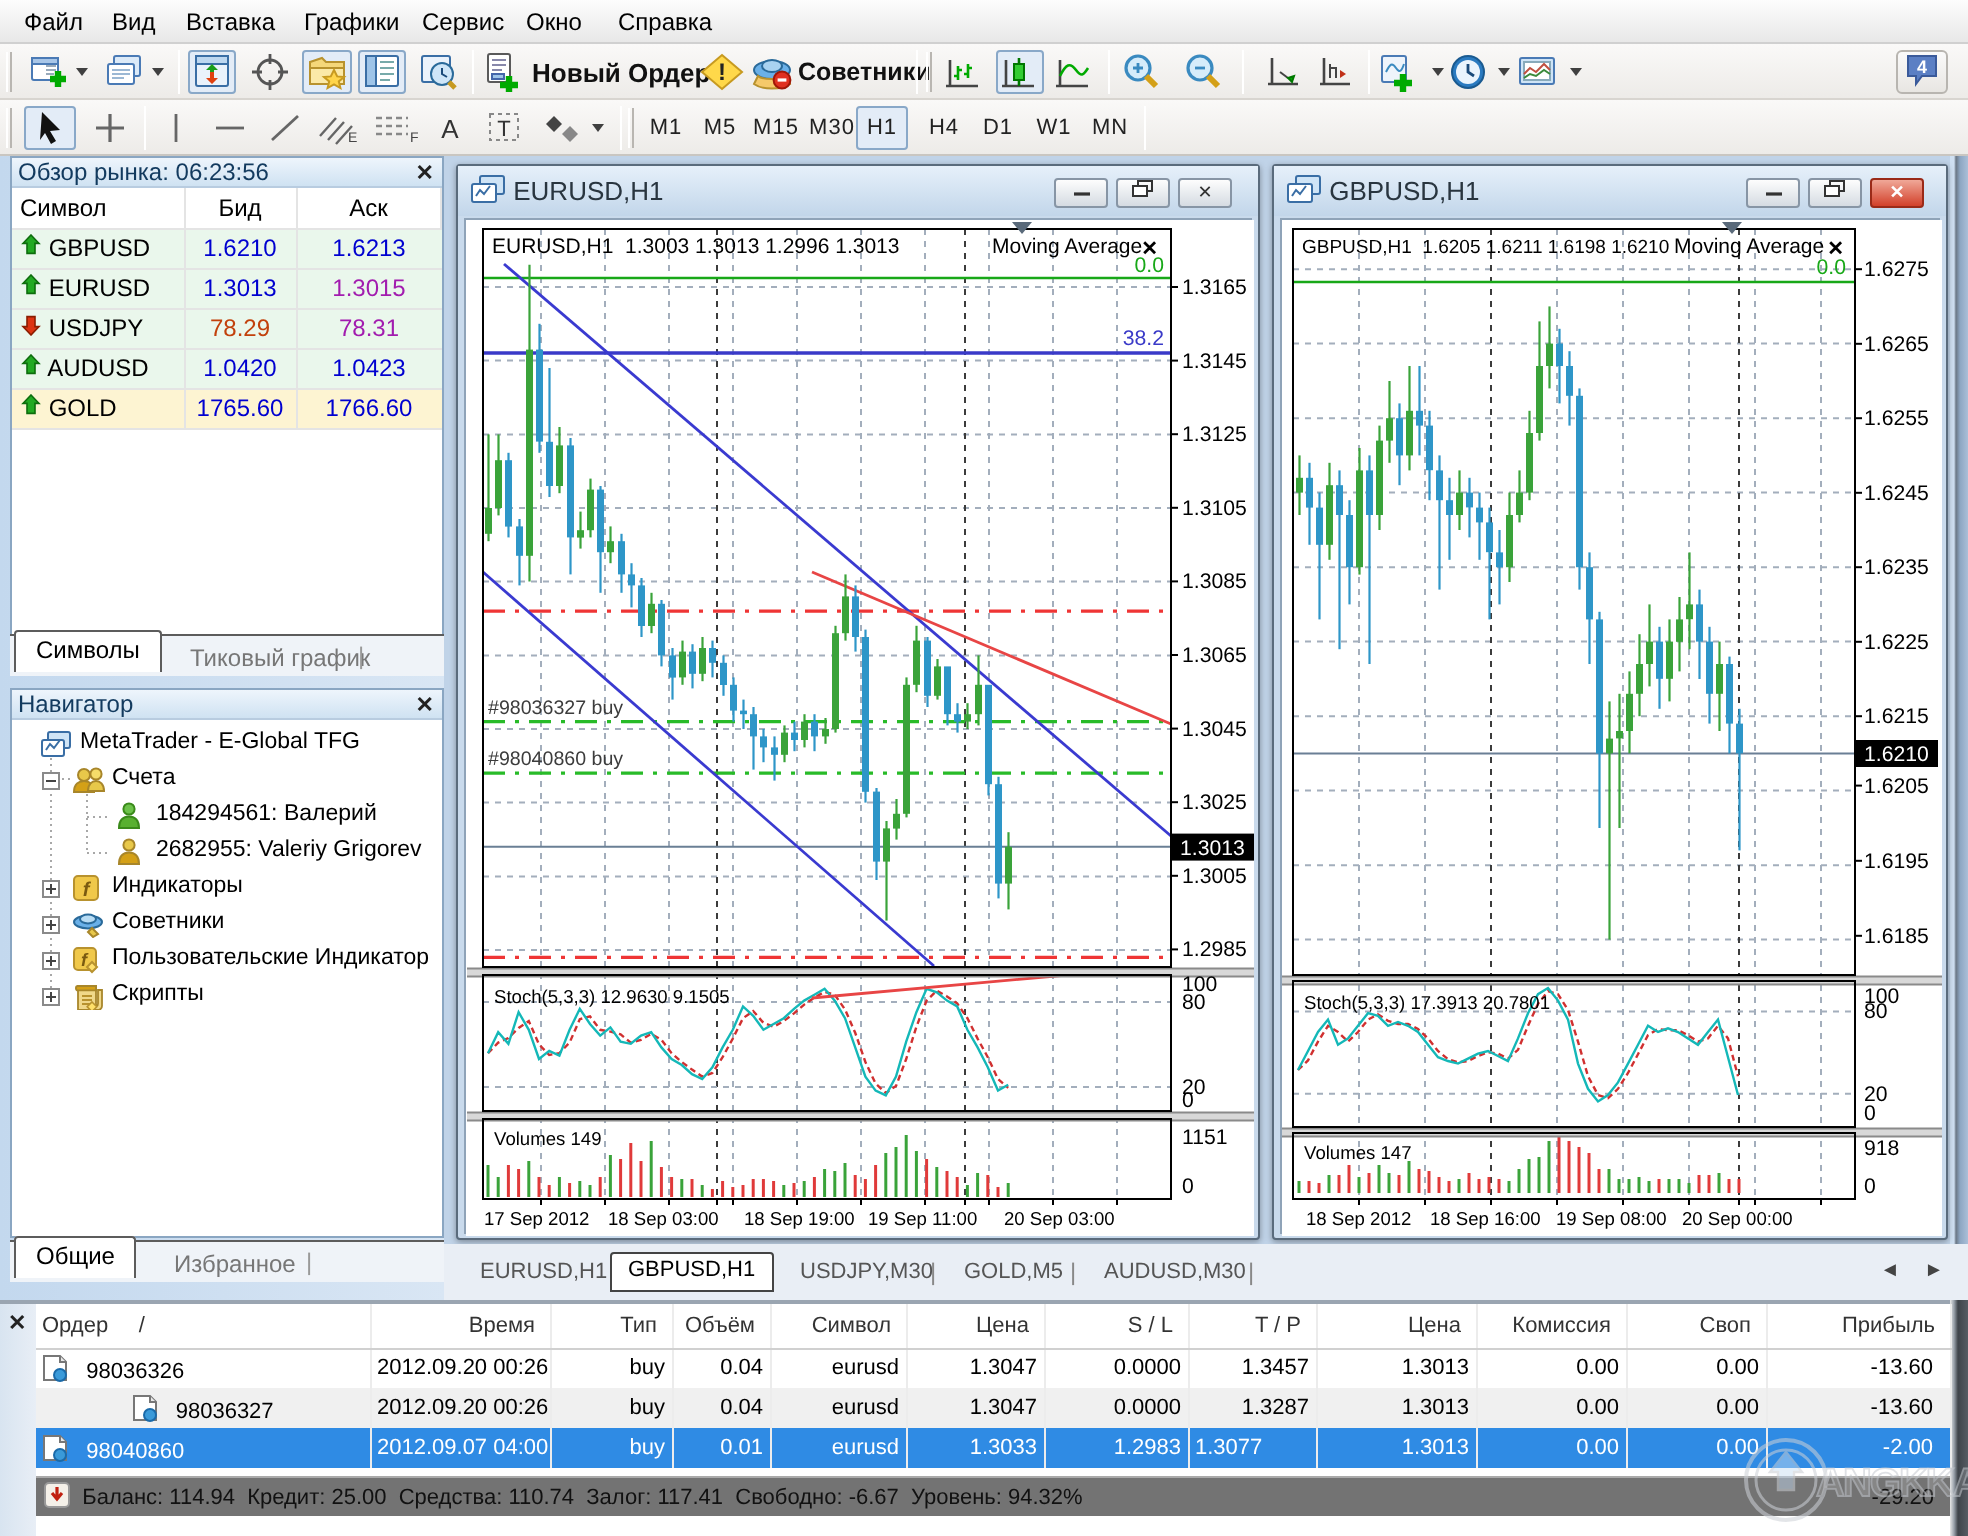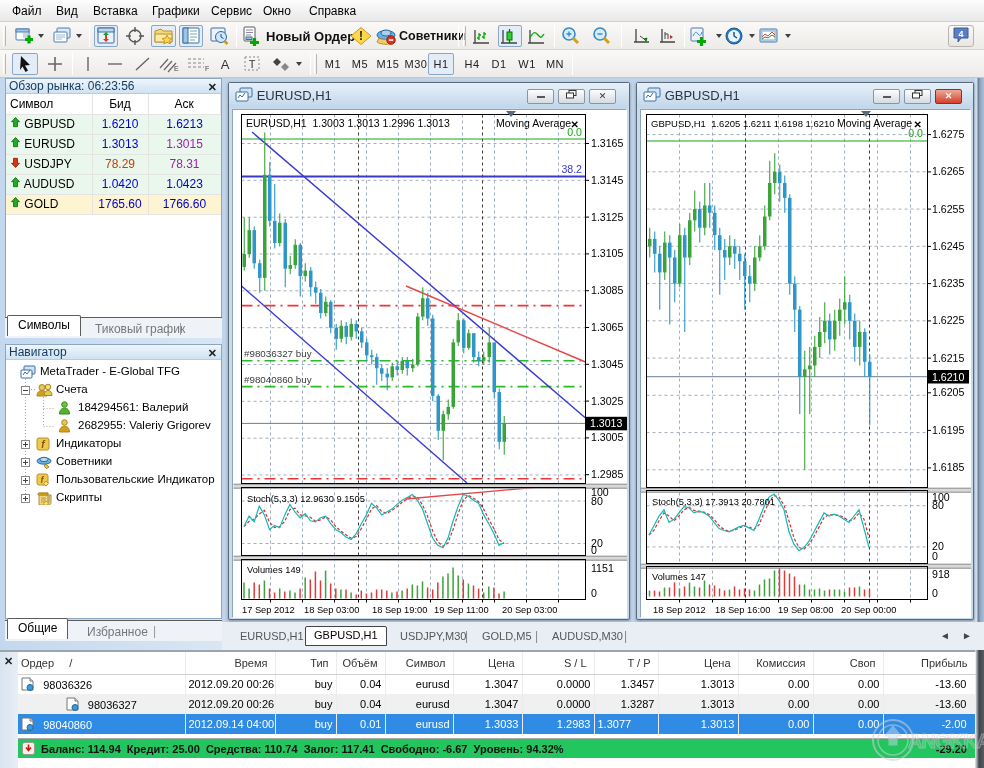--- a/index.html
+++ b/index.html
@@ -30,21 +30,21 @@
 .tab-off{padding:3px 10px}
 .treeitem{position:absolute;white-space:nowrap;font-size:11.5px;color:#000}
 #terminal{left:0;top:650px;width:975px;height:118px;background:#fff;border-top:2px solid #9aa5b1}
 #termx{left:0;top:652px;width:18px;height:116px;background:linear-gradient(90deg,#d8e4f0,#e8eef6)}
 #ttable{position:absolute;left:18px;top:652px;font-size:11px;border-collapse:collapse;table-layout:fixed;width:957px}
 #ttable td{height:20px;padding:0 3px;white-space:nowrap;border-right:1px solid #ececec;overflow:hidden}
 #ttable .hd td{color:#333;border-bottom:1px solid #d0d0d0;height:22px;padding-right:7px}
 .tr-alt td{background:#f0f0f0}
 .tr-sel td{background:#2f8be4;color:#fff}
 .num{text-align:right}
-#sumrow{left:18px;top:738px;width:957px;height:20px;background:#22c55e;border-top:1px solid #aaa;font-weight:bold;color:#111;font-size:11px;line-height:20px}
+#sumrow{left:18px;top:738px;width:957px;height:20px;background:#737373;border-top:1px solid #aaa;font-weight:normal;color:#111;font-size:11px;line-height:20px}
 .cwin{position:absolute;border:1px solid #5a6b7c;border-radius:2px;background:#c9daec;box-shadow:0 1px 3px rgba(0,0,0,.35)}
 .ctitle{height:25px;background:linear-gradient(#e6f0fa,#c2d6ea);position:relative;color:#29353f;font-size:13px;line-height:25px}
 .cbtn{position:absolute;top:6px;width:27px;height:15px;border:1px solid #8795a5;border-radius:2px;background:linear-gradient(#fdfdfd,#d5dbe2);text-align:center;line-height:13px;font-size:9px;color:#333}
 .cclient{position:absolute;left:3px;border:1px solid #8fa3b8;background:#fff}
 #ctabbar{left:222px;top:622px;width:762px;height:28px;background:#e9eef5}
 .ctab{position:absolute;top:6px;font-size:11px;color:#555;padding:2px 8px}
 .ctab-on{background:#fff;border:1px solid #444;border-radius:2px 2px 0 0;color:#000;top:4px;height:20px}
 </style></head><body>
 <div id="menubar" class="abs">
     <span style="left:12px">Файл</span>
@@ -991,21 +991,21 @@
         <td style="text-align:right">0.00</td>
         <td style="text-align:right">0.00</td>
         <td style="text-align:right;padding-right:8px">-13.60</td>
       </tr>
       <tr class="tr-sel">
         <td style="text-align:left"><svg width="13" height="14" viewBox="0 0 13 14" style="vertical-align:-2px">
             <path d="M1 1h8l3 3v9H1z" fill="#fff" stroke="#777"></path>
             <path d="M9 1v3h3" fill="#e8e8e8" stroke="#777"></path>
             <circle cx="9" cy="10.5" r="3" fill="#3a9ad9" stroke="#1a6aa9"></circle>
           </svg>&nbsp;&nbsp;&nbsp;98040860</td>
-        <td style="text-align:right">2012.09.14 04:00</td>
+        <td style="text-align:right">2012.09.07 04:00</td>
         <td style="text-align:right">buy</td>
         <td style="text-align:right">0.01</td>
         <td style="text-align:right">eurusd</td>
         <td style="text-align:right">1.3033</td>
         <td style="text-align:right">1.2983</td>
         <td style="">1.3077</td>
         <td style="text-align:right">1.3013</td>
         <td style="text-align:right">0.00</td>
         <td style="text-align:right">0.00</td>
         <td style="text-align:right;padding-right:8px">-2.00</td>

